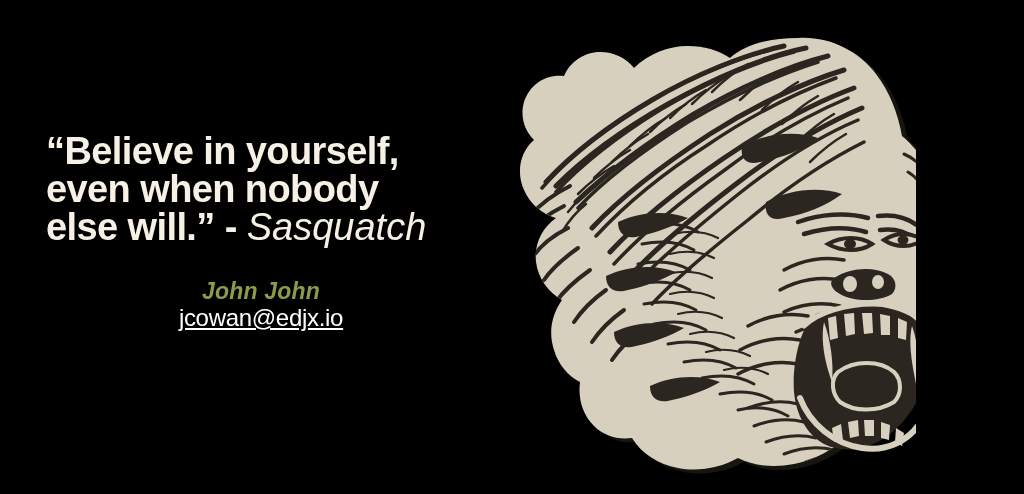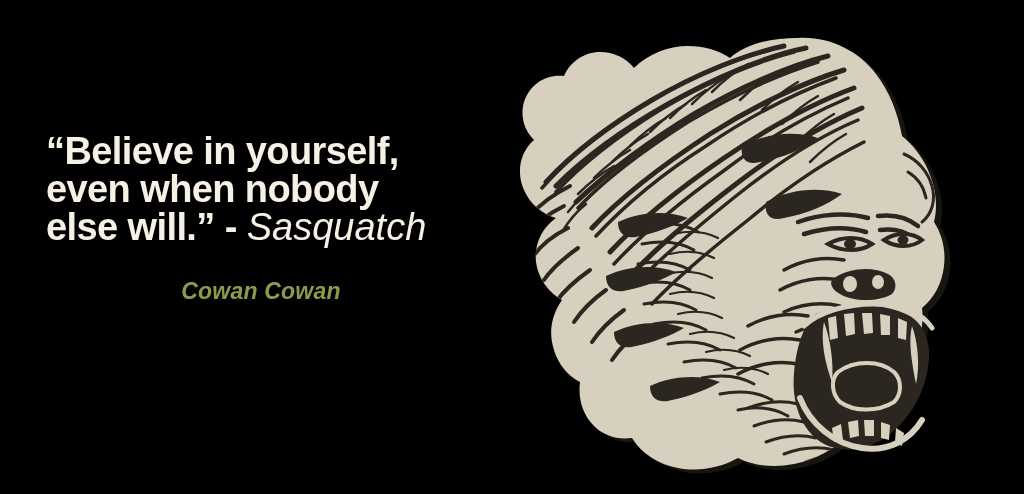--- a/index.html
+++ b/index.html
@@ -7,21 +7,20 @@
     padding: 0;
     background: #000000;
   }
   #slide {
     position: relative;
     width: 916px;
     height: 494px;
     background: #000000;
     overflow: hidden;
     font-family: "Liberation Sans", sans-serif;
-    padding-left: 48px;
   }
 
   
   #quote-block {
     position: absolute;
     left: 46px;
     top: 132px;
     width: 430px;
   }
   #quote-text {
@@ -89,21 +88,22 @@
 
 <div id="slide">
 
   <div id="quote-block">
     <p id="quote-text">“Believe in yourself,
 even when nobody
 else will.” - <span id="quote-attrib-inline">Sasquatch</span></p>
   </div>
 
   <div id="speaker-block">
-    <p id="speaker-name">Cowan Cowan</p>
+    <p id="speaker-name">John John</p>
+    <p id="speaker-email">jcowan@edjx.io</p>
   </div>
 
   <div id="sasquatch-art">
     <svg viewBox="0 0 470 460" xmlns="http://www.w3.org/2000/svg">
       <defs>
         <clipPath id="bodyClip">
           <path d="M300,12 C330,10 360,24 378,48 C392,66 400,88 404,110
                    C414,118 424,130 430,144 C438,162 440,180 436,196
                    C444,208 448,224 446,240 C444,258 436,272 424,282
                    C426,300 422,318 412,332 C404,344 392,352 380,356

